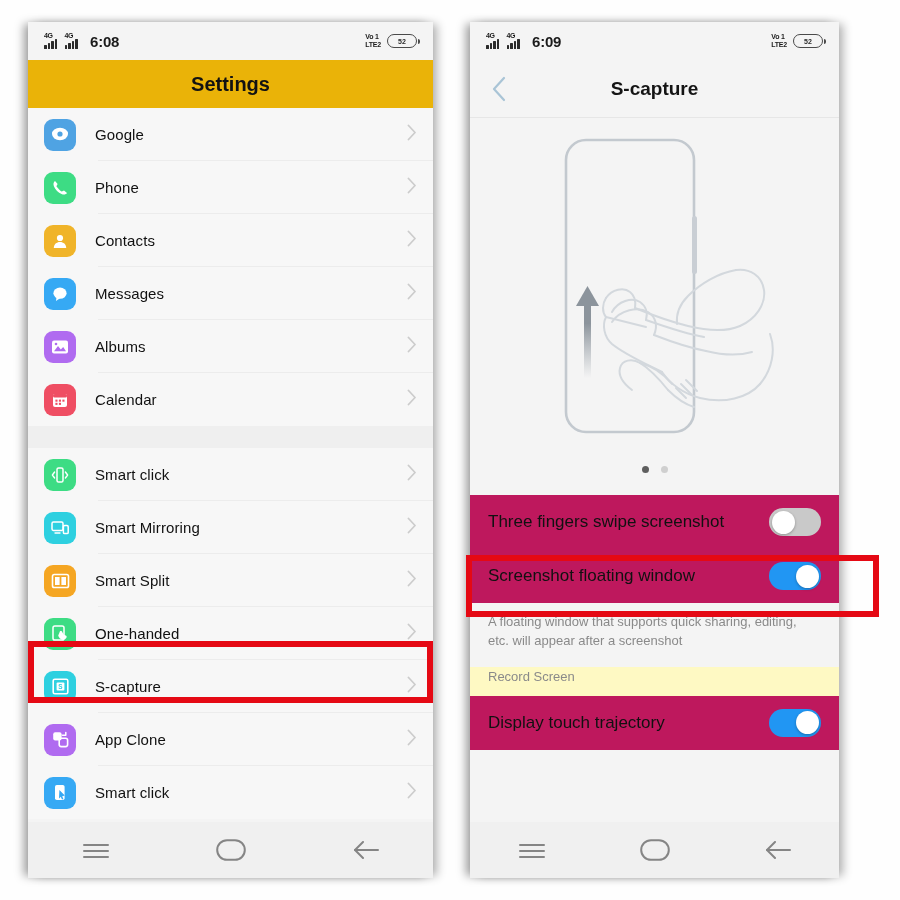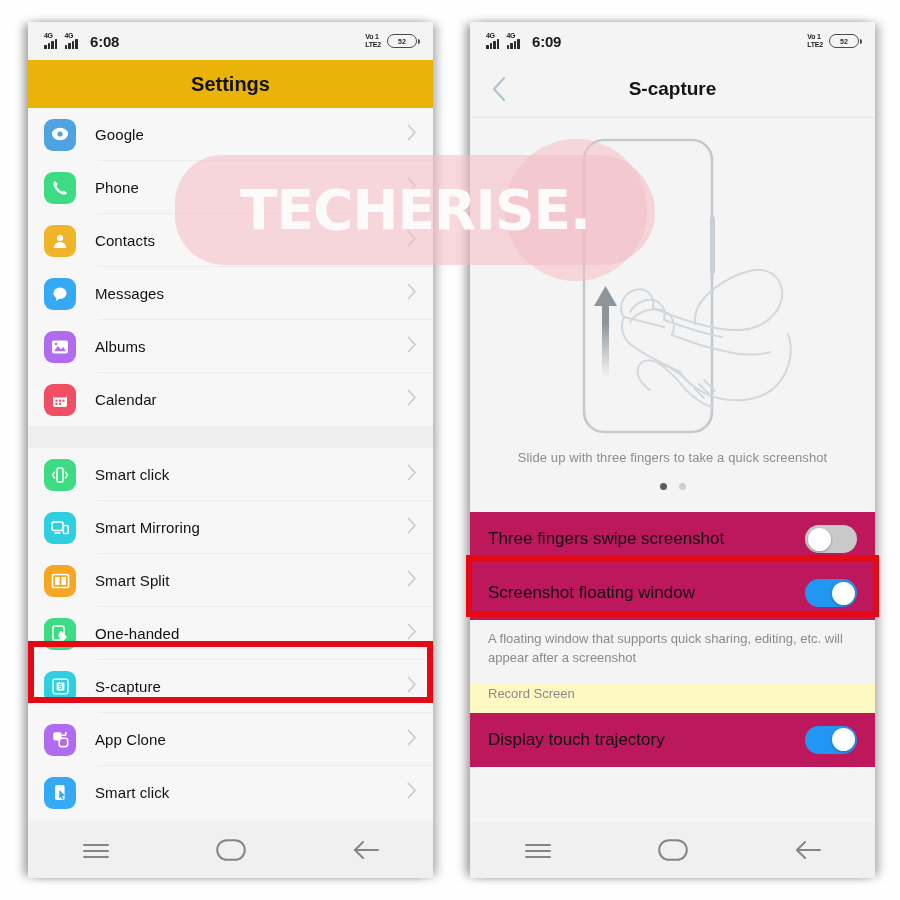--- a/index.html
+++ b/index.html
@@ -10,21 +10,21 @@
   }
   #root{ position:relative; width:900px; height:900px; background:#fefefe; }
 
   
   .phone{
     position:absolute; top:22px; height:856px;
     background:#f4f4f4; overflow:hidden;
     box-shadow:-6px 0 9px -2px rgba(0,0,0,.38), 6px 0 9px -2px rgba(0,0,0,.30);
   }
   #phone-left  { left:28px;  width:405px; }
-  #phone-right { left:470px; width:405px; }
+  #phone-right { left:470px; width:369px; }
 
   
   .statusbar{
     height:38px; display:flex; align-items:center;
     padding:16px 16px; background:#f4f4f4; color:#1a1a1a;
   }
   .sb-left{ display:flex; align-items:center; gap:4px; }
   .sig{ display:flex; align-items:flex-end; gap:1px; position:relative; padding-top:6px;}
   .sig .g{ position:absolute; top:-1px; left:0; font-size:7px; font-weight:bold; letter-spacing:-.3px;}
   .sig i{ display:block; width:2.5px; background:#2b2b2b; border-radius:.5px;}
@@ -463,21 +463,20 @@
           <path d="M148,264 C156,272 164,278 174,281"></path>
           <path d="M120,237 C132,240 144,248 152,258"></path>
 
           <path d="M156,262 L166,272"></path>
             <path d="M161,258 L172,269"></path>
             <path d="M166,254 L177,265"></path>
         </g>
       </svg>
     </div>
 
-    <div class="caption">Slide up with three fingers to take a quick screenshot</div>
 
     <div class="dots" id="page-dots">
         <span class="dot on"></span>
         <span class="dot"></span>
       </div>
 
     <div id="right-settings-1">
         <div class="srow">
           <span class="t">Three fingers swipe screenshot</span>
           <span class="toggle">
@@ -524,22 +523,17 @@
         <svg width="26" height="20" viewBox="0 0 26 20">
             <g stroke="#444" stroke-width="2" fill="none" stroke-linecap="round" stroke-linejoin="round">
         <line x1="25" y1="10" x2="2" y2="10"></line>
               <polyline points="10,2 2,10 10,18"></polyline>
             </g>
           </svg>
       </div>
     </div>
   </div>
 
-  <div id="watermark">
-    <div class="blob"></div>
-    <div class="blob2"></div>
-    <div class="wm-text">TECHERISE.</div>
-  </div>
 
   <div class="redbox" id="redbox-s-capture"></div>
   <div class="redbox" id="redbox-three-fingers"></div>
 
 </div>
 
 </body></html>

